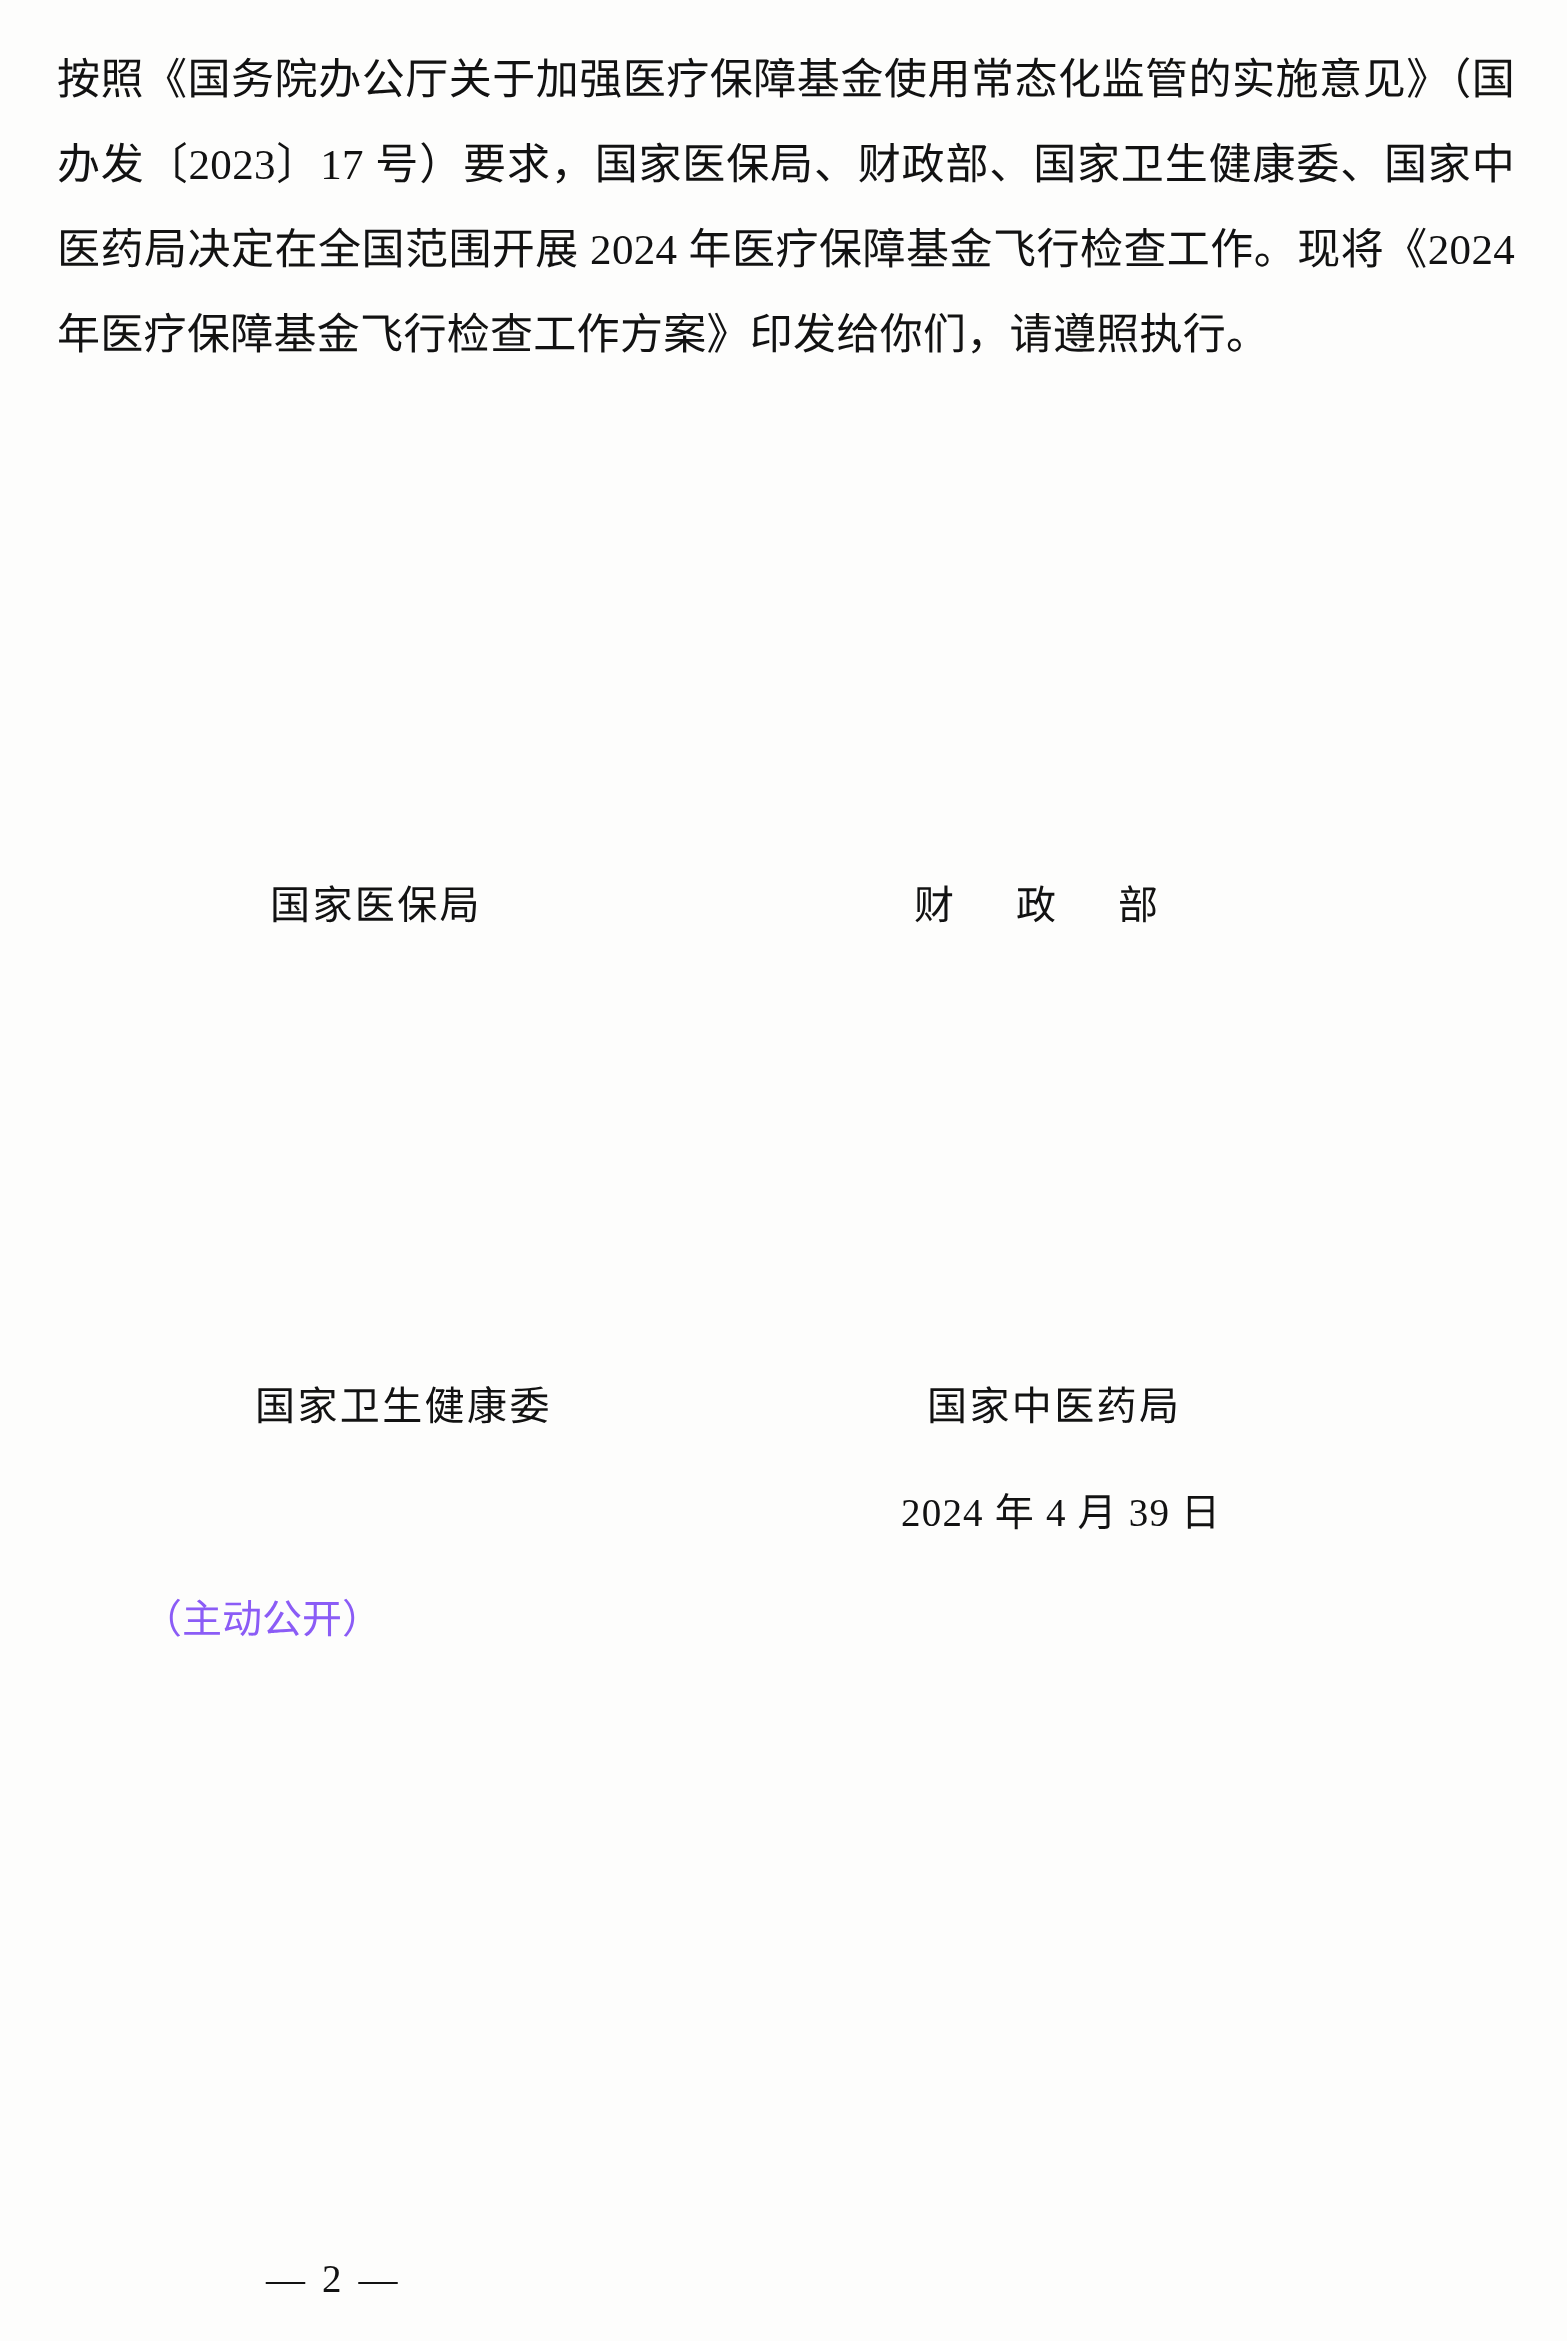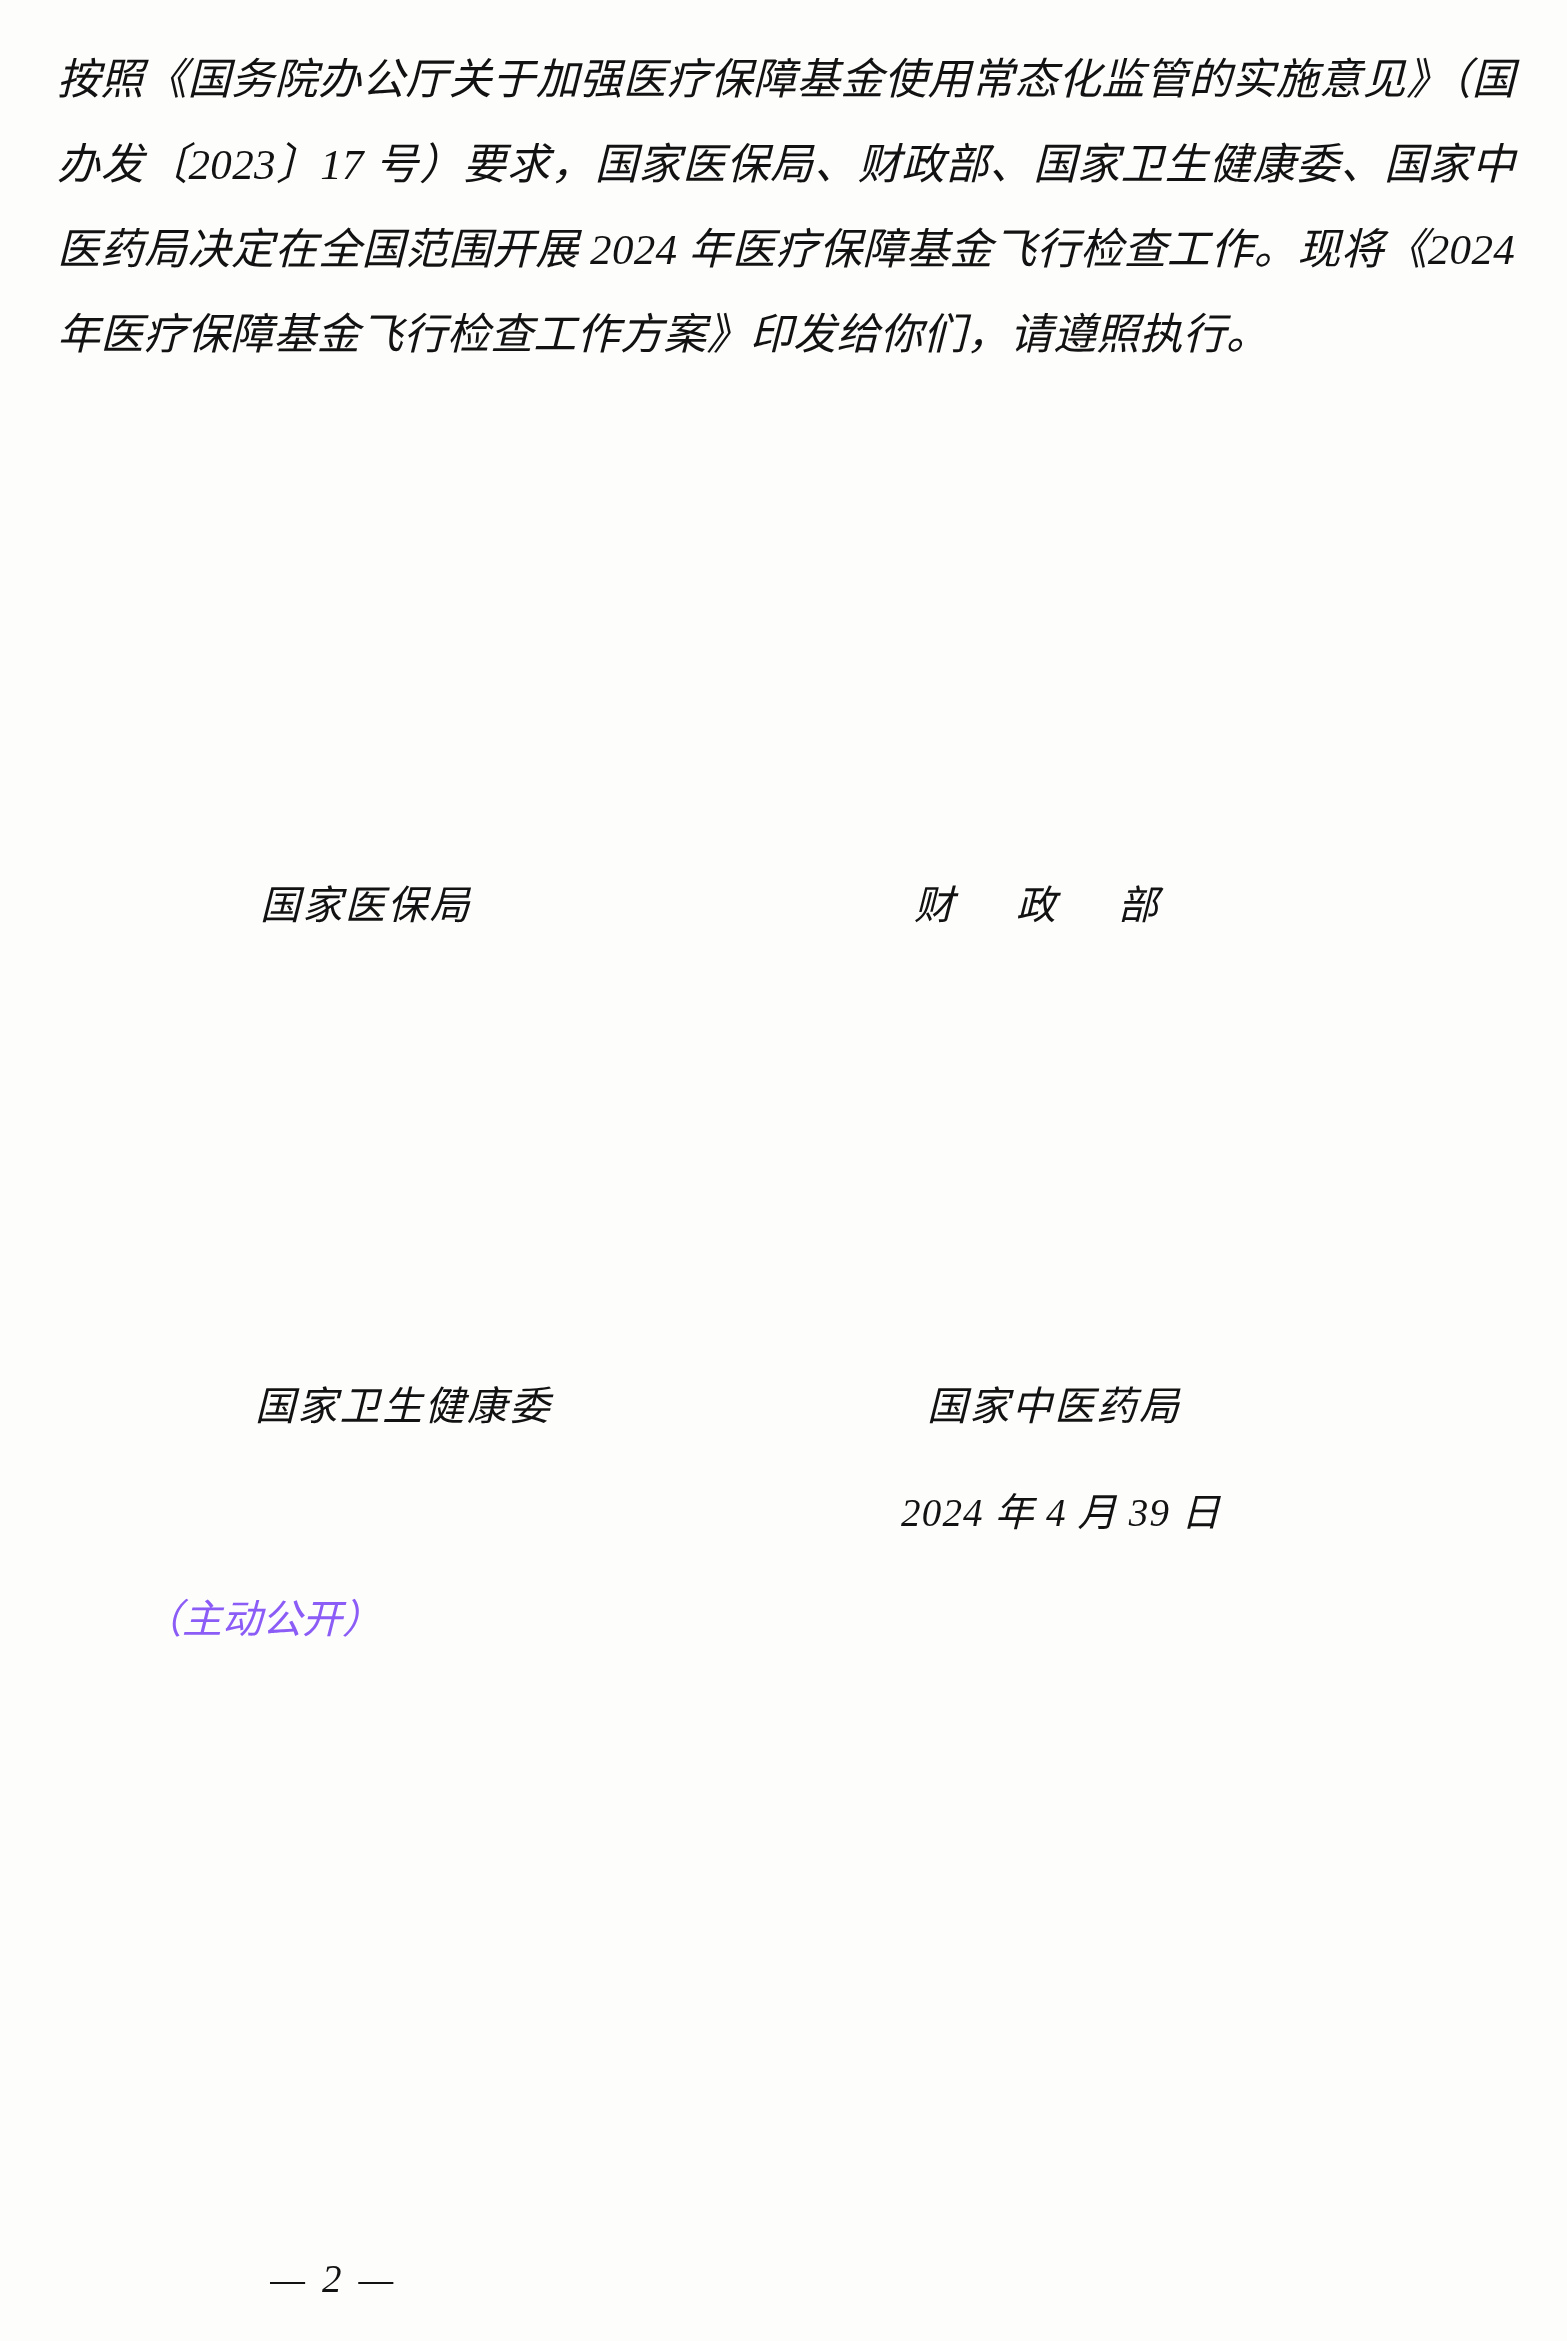--- a/index.html
+++ b/index.html
@@ -10,21 +10,20 @@
   }
   .page {
     position: relative;
     width: 1567px;
     height: 2342px;
     background: #fdfdfc;
     margin: 0 auto;
     overflow: hidden;
     font-family: "Liberation Serif", "DejaVu Serif", serif;
     color: #1a1a1a;
-    font-style: italic;
   }
 
   .body-block {
     position: absolute;
     left: 57px;
     top: 37px;
     width: 1458px;
   }
 
   .para {
@@ -47,21 +46,21 @@
   }
 
   .sig-line {
     position: absolute;
     font-size: 40px;
     line-height: 1;
     color: #121212;
     white-space: nowrap;
   }
 
-  .sig-1 { left: 260px;  top: 886px; letter-spacing: 2.4px; }
+  .sig-1 { left: 270px;  top: 886px; letter-spacing: 2.4px; }
   .sig-2 { left: 914px; top: 886px; letter-spacing: 26px; }
   .sig-3 { left: 255px;  top: 1387px; letter-spacing: 2.4px; }
   .sig-4 { left: 927px; top: 1387px; letter-spacing: 2.4px; }
   .sig-date { left: 901px; top: 1493px; font-size: 39px; letter-spacing: 1.2px; }
 
   .public-note {
     position: absolute;
     left: 142px;
     top: 1600px;
     font-size: 40px;

